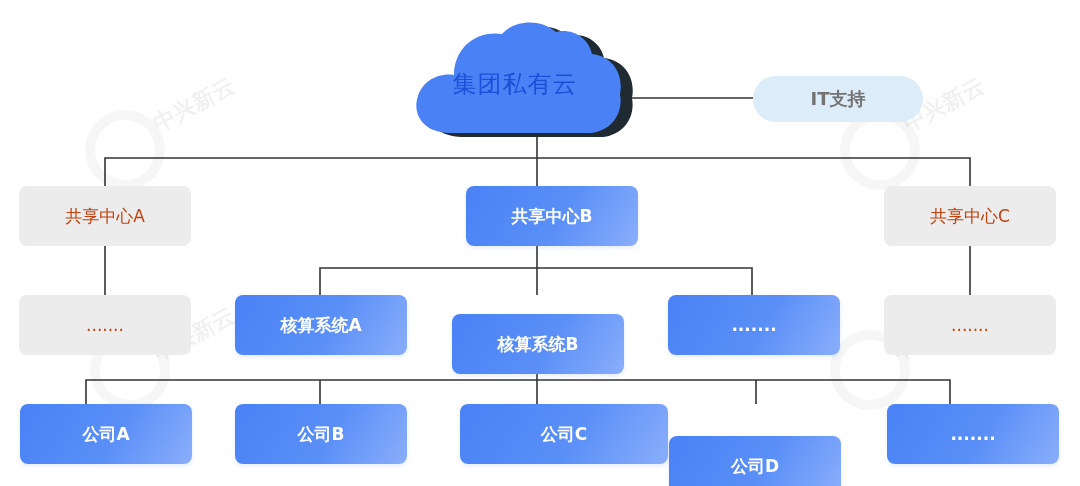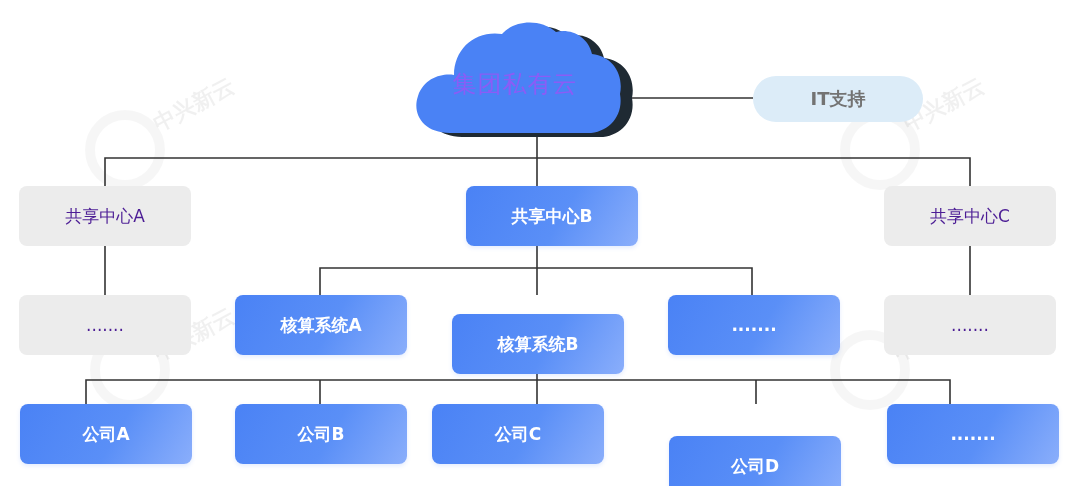--- a/index.html
+++ b/index.html
@@ -3,27 +3,27 @@
 <meta charset="utf-8">
 <style>
   html, body { margin:0; padding:0; }
   body { width:1080px; height:486px; background:#ffffff; position:relative; overflow:hidden;
          font-family:"DejaVu Sans", "Liberation Sans", sans-serif; }
   .lines { position:absolute; left:0; top:0; width:1080px; height:486px; }
   .box { position:absolute; border-radius:8px; display:flex; align-items:center; justify-content:center;
          font-size:17px; box-sizing:border-box; }
   .blue { background:linear-gradient(120deg,#4a82f5 0%,#5a8ff7 55%,#8aaefb 100%); color:#fff; font-weight:bold;
           box-shadow:0 2px 4px rgba(74,130,245,0.15); }
-  .grey { background:#ececec; color:#4c1d95; }
+  .grey { background:#ececec; color:#c2410c; }
   .pill { position:absolute; left:753px; top:76px; width:170px; height:46px; border-radius:23px;
           background:#dcecf8; display:flex; align-items:center; justify-content:center;
           font-weight:bold; font-size:18px; color:#737373; }
   .cloud { position:absolute; left:410px; top:18px; width:230px; height:120px; }
   .cloud-label { position:absolute; left:418px; top:68px; width:194px; text-align:center;
-                 color:#8b5cf6; font-size:24px; letter-spacing:1px; }
+                 color:#1d4ed8; font-size:24px; letter-spacing:1px; }
   .wm { position:absolute; color:rgba(0,0,0,0.06); font-size:22px; font-weight:bold; transform:rotate(-28deg); }
   .wm-circle { position:absolute; width:60px; height:60px; border-radius:50%; border:10px solid rgba(0,0,0,0.035); }
 </style>
 </head>
 <body>
 
 <div class="wm-circle" style="left:85px;top:110px;"></div>
 <div class="wm" style="left:150px;top:90px;">中兴新云</div>
 <div class="wm-circle" style="left:840px;top:110px;"></div>
 <div class="wm" style="left:900px;top:90px;">中兴新云</div>
@@ -83,21 +83,21 @@
 <div class="box grey" style="left:884px;top:295px;width:172px;height:60px;">
   <span>.......</span>
 </div>
 
 <div class="box blue" style="left:20px;top:404px;width:172px;height:60px;">
   <span>公司A</span>
 </div>
 <div class="box blue" style="left:235px;top:404px;width:172px;height:60px;">
   <span>公司B</span>
 </div>
-<div class="box blue" style="left:432px;top:404px;width:172px;height:60px;">
+<div class="box blue" style="left:460px;top:404px;width:208px;height:60px;">
   <span>公司C</span>
 </div>
 <div class="box blue" style="left:669px;top:404px;width:172px;height:60px;margin-top:32px;">
   <span>公司D</span>
 </div>
 <div class="box blue" style="left:887px;top:404px;width:172px;height:60px;">
   <span>.......</span>
 </div>
 
 </body></html>

